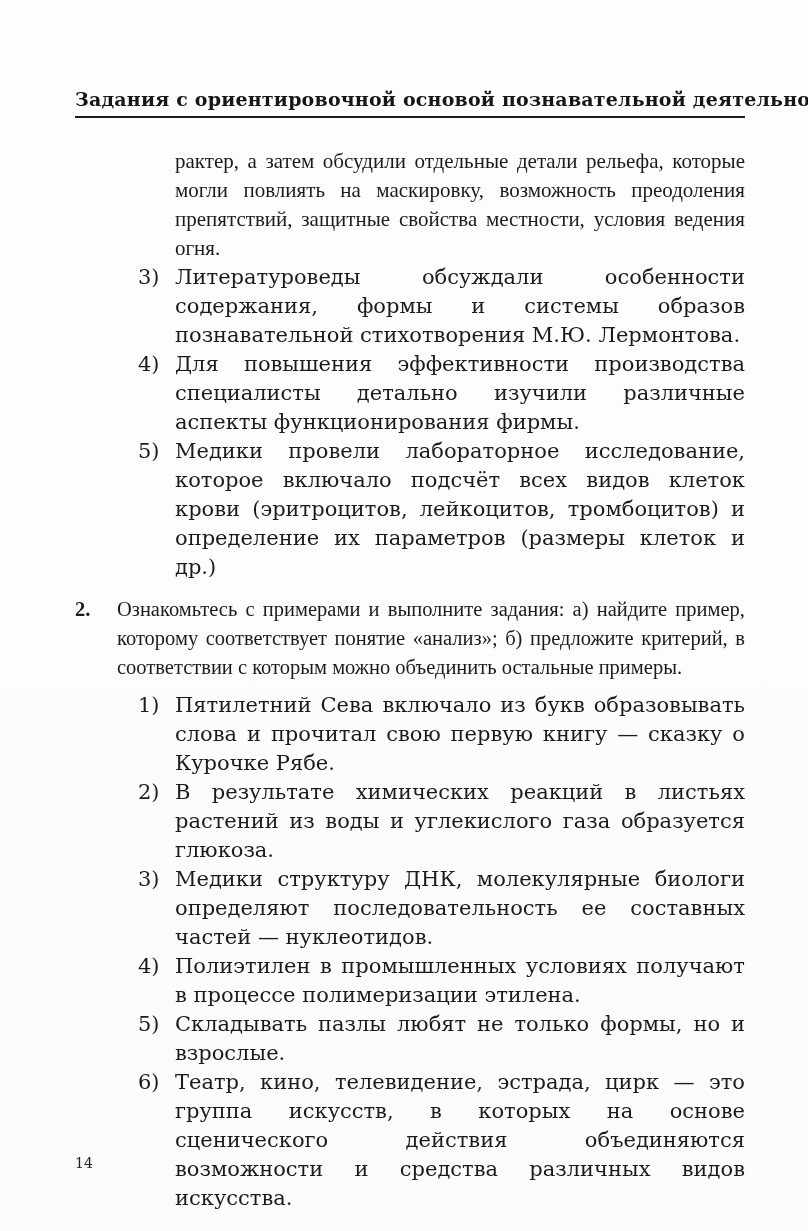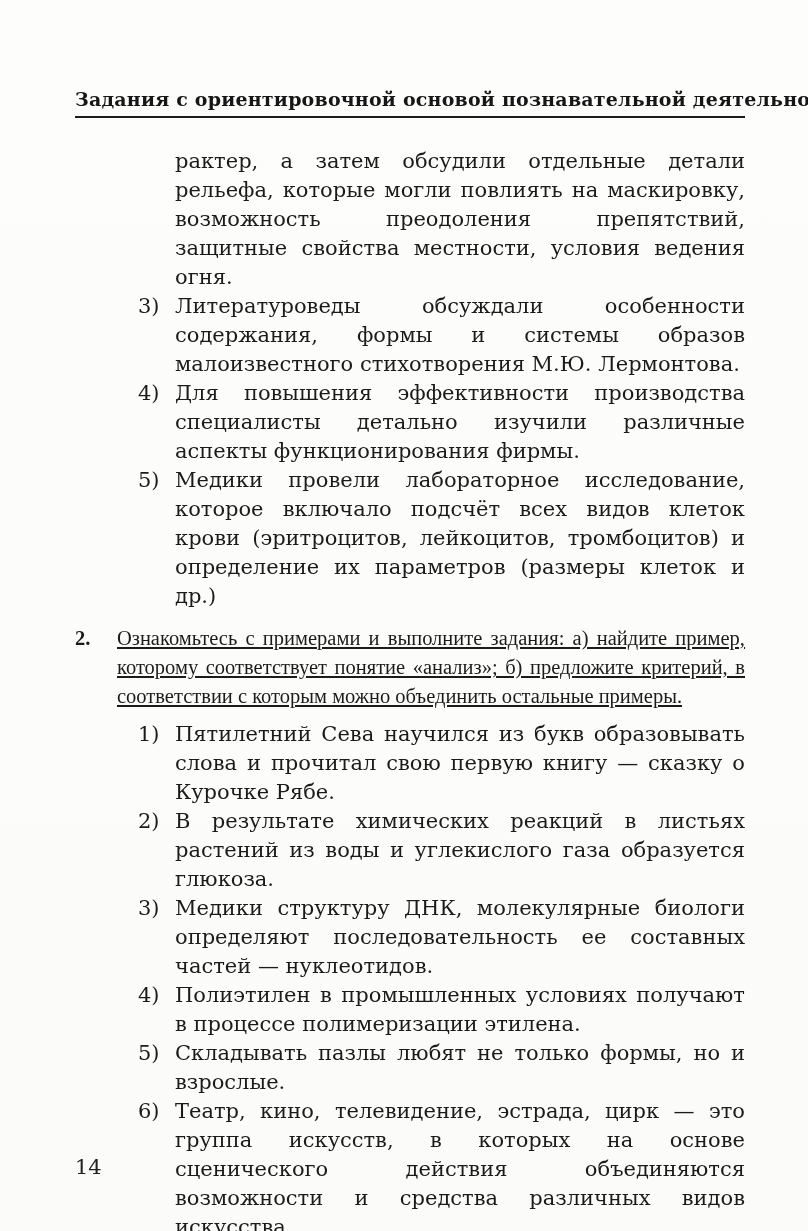--- a/index.html
+++ b/index.html
@@ -36,20 +36,21 @@
     top: 147px;
     width: 670px;
     font-size: 21px;
     line-height: 29px;
   }
   .continuation {
     margin: 0 10px 0 100px;
     width: 570px;
     text-align: justify;
     text-justify: inter-word;
+    font-family: Liberation Serif, serif;
   }
   .num-item {
     display: flex;
     margin-left: 63px;
     width: 607px;
   }
   .num-item .marker {
     flex: none;
     width: 37px;
   }
@@ -68,66 +69,65 @@
   }
   .task .task-marker {
     flex: none;
     width: 42px;
     font-weight: 700;
   }
   .task .task-text {
     flex: 1;
     text-align: justify;
     text-justify: inter-word;
-    text-decoration: underline;
   }
   .examples {
     margin-top: 9px;
   }
   .page-number {
     position: absolute;
     left: 75px;
     top: 1155px;
-    font-size: 21px;
+    font-size: 14px;
     color: #222222;
   }
 </style>
 </head>
 <body>
 
 <div class="page">
 
   <div class="page-header">Задания с ориентировочной основой познавательной деятельности</div>
 
   <div class="content">
 
     <p class="continuation">рактер, а затем обсудили отдельные детали рельефа, которые могли повлиять на маскировку, возможность преодоления препятствий, защитные свойства местности, условия ведения огня.</p>
 
     <div class="num-item">
       <span class="marker">3)</span>
-      <span class="text">Литературоведы обсуждали особенности содержания, формы и системы образов малоизвестного стихотворения М.Ю. Лермонтова.</span>
+      <span class="text">Литературоведы обсуждали особенности содержания, формы и системы образов познавательной стихотворения М.Ю. Лермонтова.</span>
     </div>
     <div class="num-item">
       <span class="marker">4)</span>
       <span class="text">Для повышения эффективности производства специалисты детально изучили различные аспекты функционирования фирмы.</span>
     </div>
     <div class="num-item">
       <span class="marker">5)</span>
       <span class="text">Медики провели лабораторное исследование, которое включало подсчёт всех видов клеток крови (эритроцитов, лейкоцитов, тромбоцитов) и определение их параметров (размеры клеток и др.)</span>
     </div>
 
     <div class="task">
       <span class="task-marker">2.</span>
       <span class="task-text">Ознакомьтесь с примерами и выполните задания: а) найдите пример, которому соответствует понятие «анализ»; б) предложите критерий, в соответствии с которым можно объединить остальные примеры.</span>
     </div>
 
     <div class="examples">
       <div class="num-item">
         <span class="marker">1)</span>
-        <span class="text">Пятилетний Сева научился из букв образовывать слова и прочитал свою первую книгу — сказку о Курочке Рябе.</span>
+        <span class="text">Пятилетний Сева включало из букв образовывать слова и прочитал свою первую книгу — сказку о Курочке Рябе.</span>
       </div>
       <div class="num-item">
         <span class="marker">2)</span>
         <span class="text">В результате химических реакций в листьях растений из воды и углекислого газа образуется глюкоза.</span>
       </div>
       <div class="num-item">
         <span class="marker">3)</span>
         <span class="text">Медики структуру ДНК, молекулярные биологи определяют последовательность ее составных частей — нуклеотидов.</span>
       </div>
       <div class="num-item">

